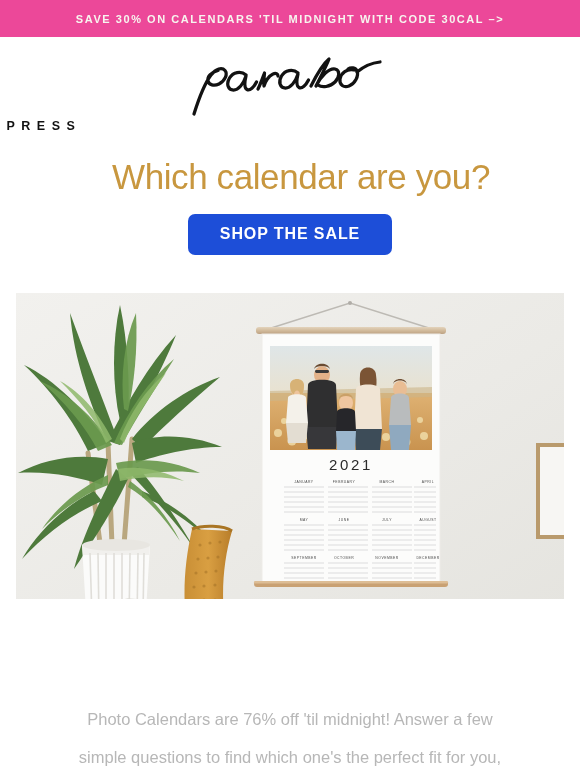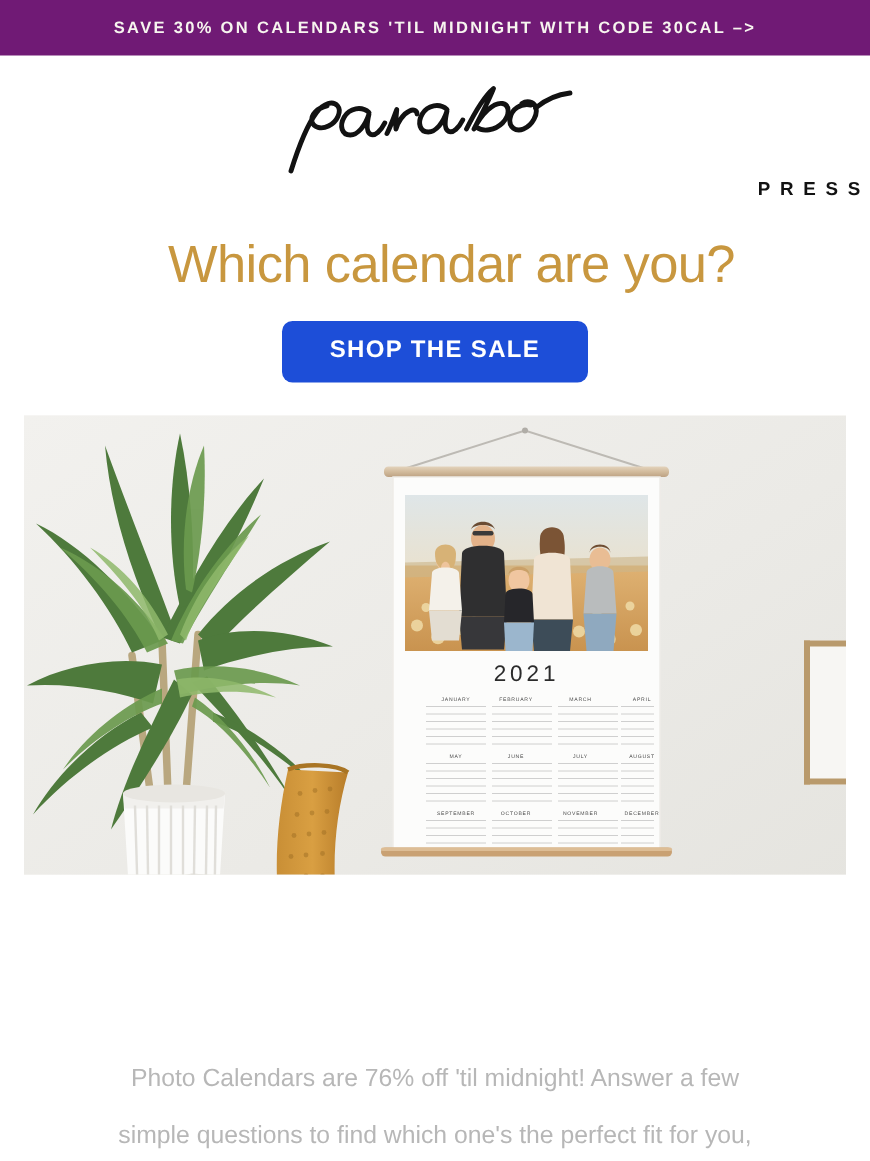--- a/index.html
+++ b/index.html
@@ -18,39 +18,39 @@
     height: 774px;
     position: relative;
     background: #ffffff;
     overflow: hidden;
   }
 
   
   .promo-banner {
     width: 580px;
     height: 37px;
-    background: #701a75;
+    background: #ec4899;
     display: flex;
     align-items: center;
     justify-content: center;
     box-sizing: border-box;
   }
   .promo-banner-text {
     color: #f7f5ef;
     font-size: 11px;
     font-weight: bold;
     letter-spacing: 1.55px;
     white-space: nowrap;
     font-family: "Liberation Sans", sans-serif;
   }
 
   
   .logo-block {
     padding-top: 18px;
-    text-align: right;
+    text-align: left;
   }
   .logo-script {
     display: block;
     margin: 0 auto;
     width: 210px;
     height: 62px;
   }
   .logo-press {
     margin-top: 2px;
     font-size: 12.5px;
@@ -91,21 +91,21 @@
     border: none;
     cursor: pointer;
     font-family: "Liberation Sans", sans-serif;
     line-height: 1.1;
   }
 
   
   .hero-wrap {
     position: absolute;
     left: 16px;
-    top: 277px;
+    top: 293px;
     width: 548px;
     height: 306px;
     overflow: hidden;
     background: #efeeea;
   }
   .hero-svg { display: block; width: 548px; height: 368px; }
 
   
   .body-copy {
     position: absolute;

